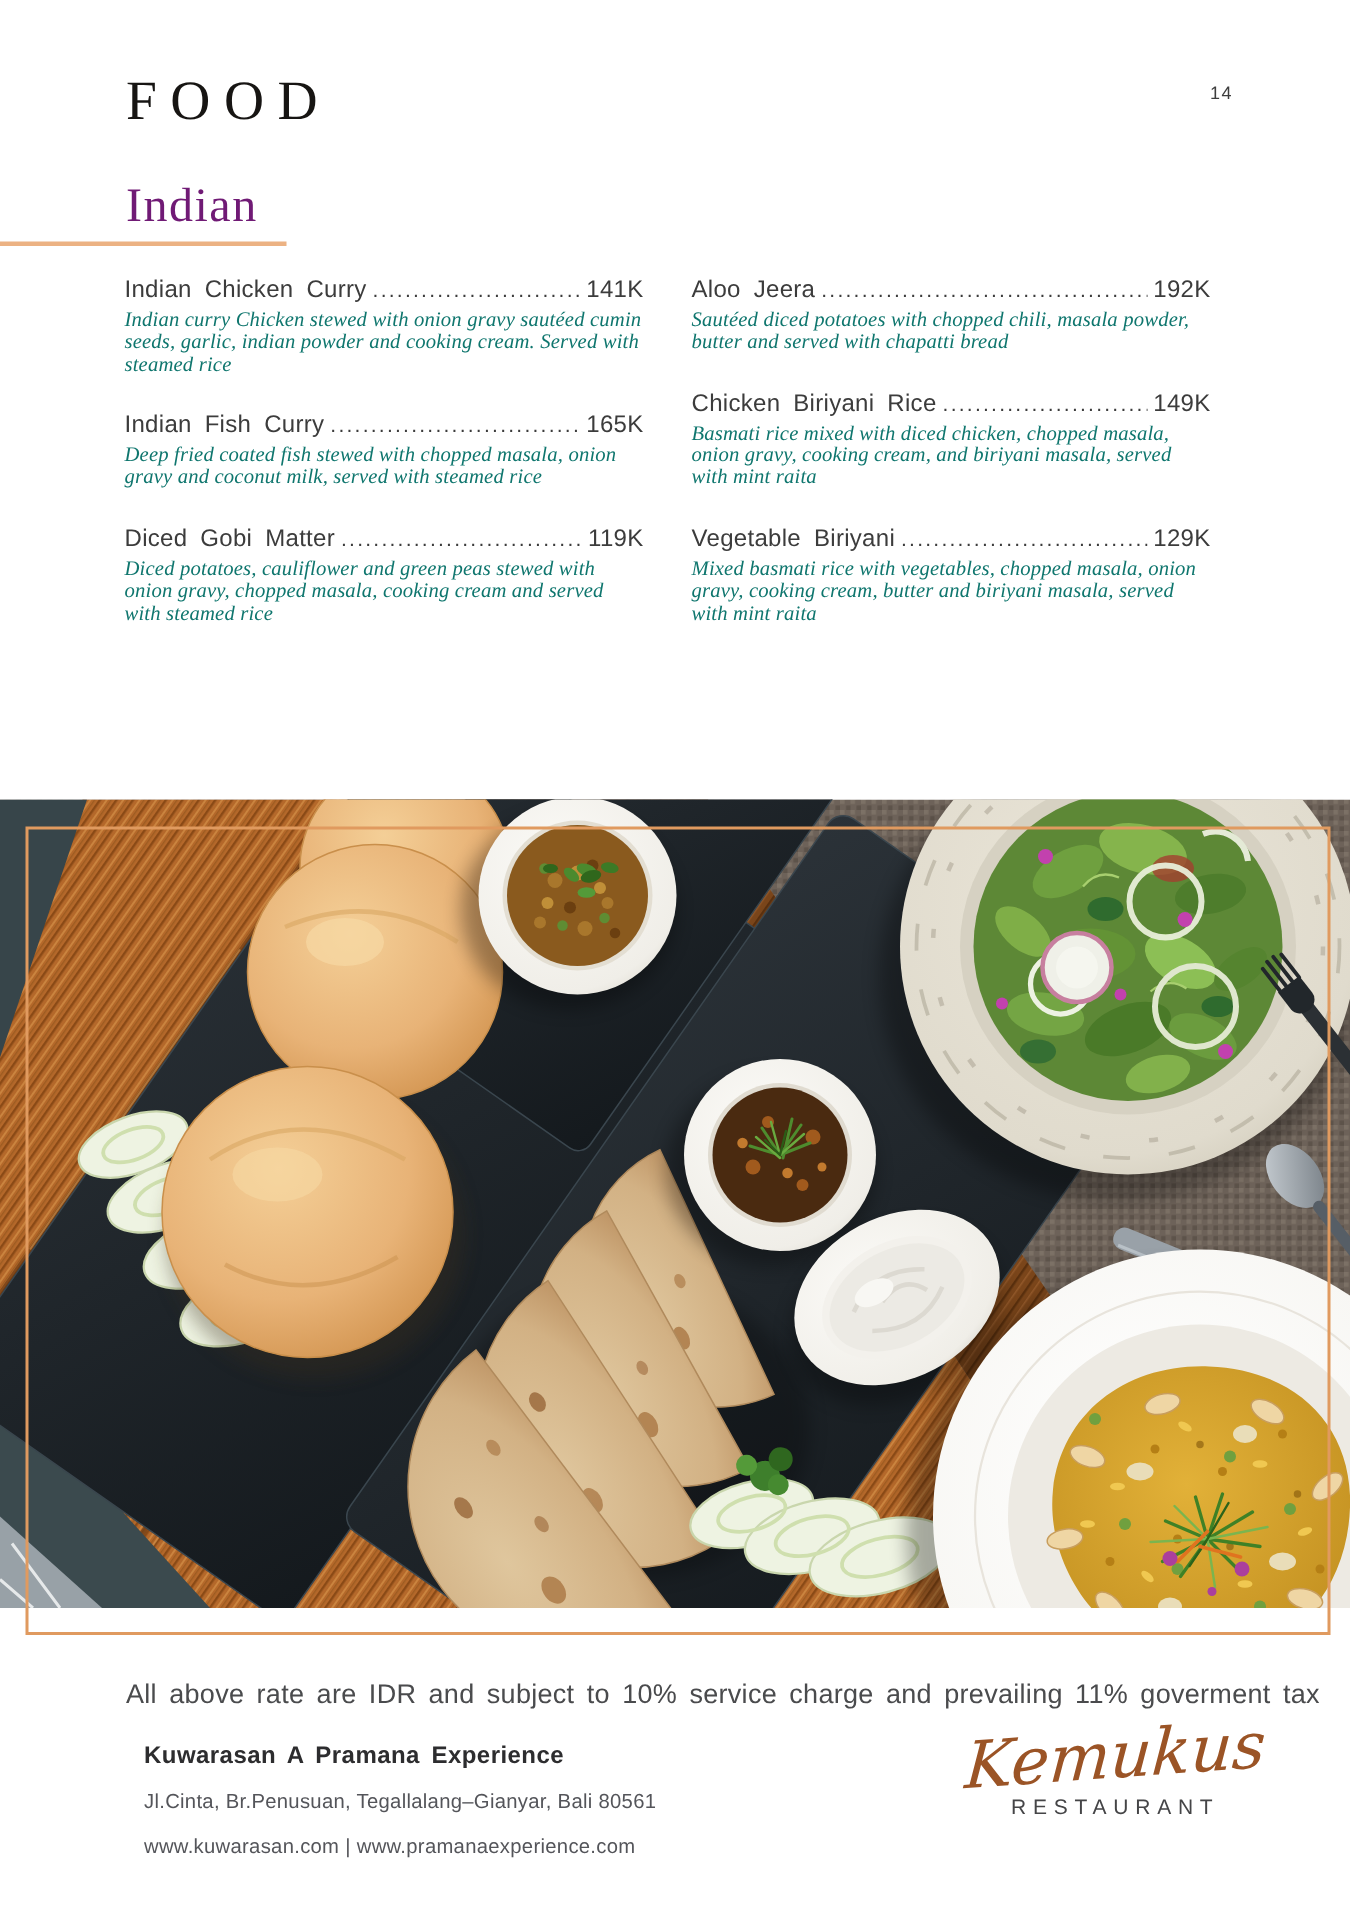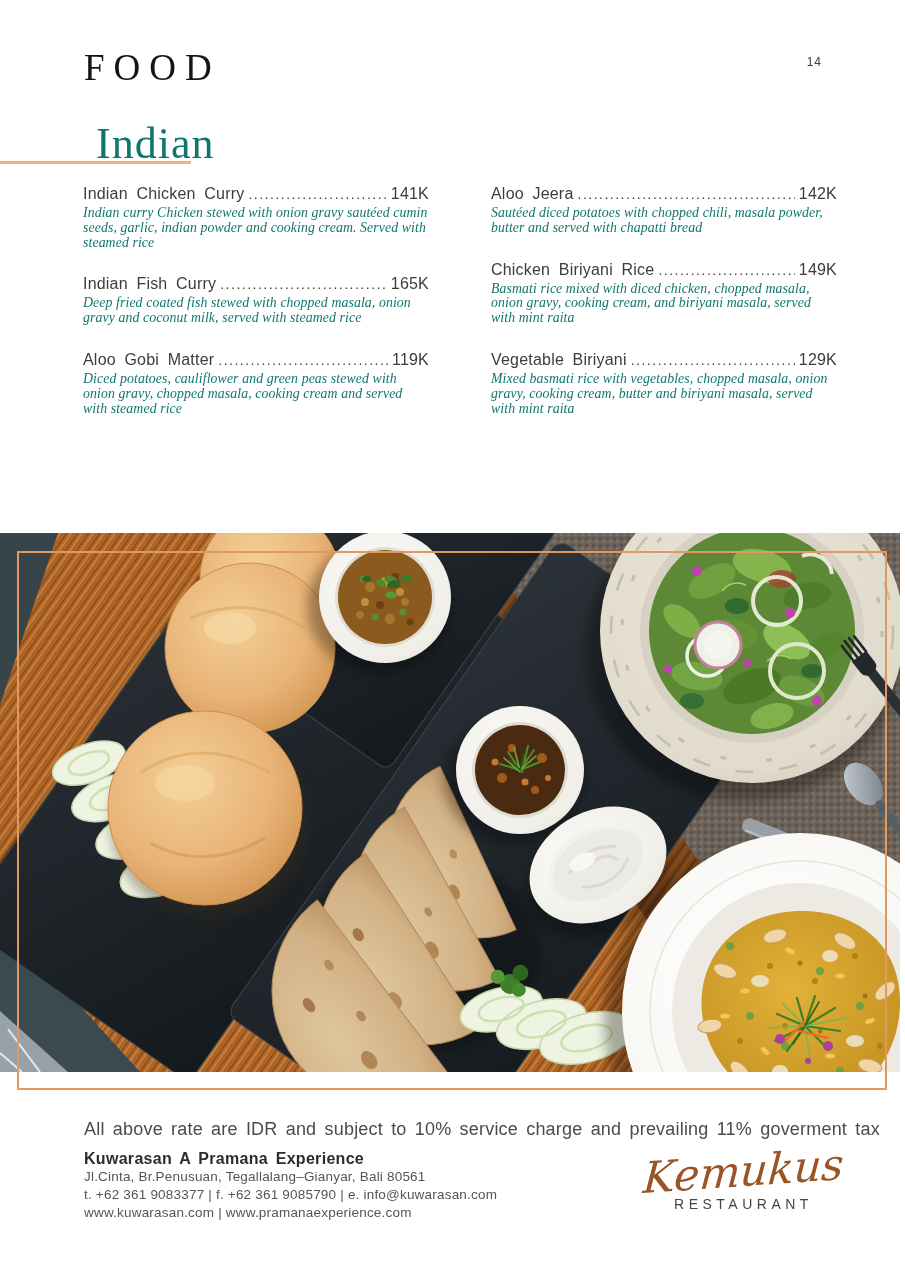--- a/index.html
+++ b/index.html
@@ -4,25 +4,25 @@
 <style>
   html,body { margin:0; padding:0; background:#ffffff; }
   .page { position:relative; width:900px; height:1280px; background:#ffffff; overflow:hidden;
           font-family:"Liberation Sans", sans-serif; }
 
   .food-title { position:absolute; left:84px; top:46px; font-family:"Liberation Serif", serif;
                 font-weight:400; font-size:37px; letter-spacing:9px; color:#171513; }
   .page-num   { position:absolute; left:742px; top:55px; width:80px; text-align:right;
                 font-size:12px; color:#3e3e3e; letter-spacing:1px; }
 
-  .section-title { position:absolute; left:96px; top:118px; font-family:"Liberation Serif", serif;
-                   font-size:44px; color:#0f766e; letter-spacing:1px; }
+  .section-title { position:absolute; left:84px; top:118px; font-family:"Liberation Serif", serif;
+                   font-size:32px; color:#701a75; letter-spacing:1px; }
   .section-rule  { position:absolute; left:0; top:161px; width:191px; height:3px; background:#ecb283; }
 
-  .menu-cols { position:absolute; left:83px; top:185px; width:737px; display:flex; gap:62px; }
+  .menu-cols { position:absolute; left:83px; top:185px; width:737px; display:flex; gap:32px; }
   .menu-col  { width:346px; }
   .menu-item { margin-bottom:25px; }
   .item-row  { display:flex; align-items:baseline; font-size:16px; color:#3c3c3c;
                letter-spacing:0.2px; word-spacing:4px; }
   .item-name { white-space:nowrap; }
   .item-leader { flex:1 1 auto; overflow:hidden; white-space:nowrap; font-size:14px;
                  letter-spacing:1.5px; color:#3c3c3c; margin:0 4px; word-spacing:0; }
   .item-price  { white-space:nowrap; }
   .item-desc { margin:3px 0 0; font-family:"Liberation Serif", serif; font-style:italic;
                font-size:13.8px; line-height:14.8px; color:#0f766e; letter-spacing:0.1px; }
@@ -31,21 +31,21 @@
   .photo svg { display:block; width:100%; height:100%; }
   .photo-frame { position:absolute; left:17px; top:551px; width:870px; height:539px;
                  border:2px solid #e09a5f; box-sizing:border-box; pointer-events:none; }
 
   .disclaimer { position:absolute; left:84px; top:1119px; font-size:18px; color:#4a4b4d;
                 letter-spacing:0.2px; word-spacing:3px; }
   .contact { position:absolute; left:84px; top:1150px; color:#54555a; font-size:13.5px;
              line-height:18px; letter-spacing:0.2px; }
   .company { font-size:16px; font-weight:bold; color:#2d2d2f; letter-spacing:0.3px;
              word-spacing:3px; margin:0 0 4px 0; }
-  .contact p { margin:0; }
+  .contact p { margin:12px; }
 
   .logo { position:absolute; left:636px; top:1148px; width:215px; text-align:center; }
   .logo-script { font-family:"DejaVu Serif", serif; font-style:italic; font-size:43px;
                  color:#9b5426; transform:rotate(-4deg) skewX(-8deg); line-height:1.1; }
   .logo-sub { margin-top:1px; font-size:14px; letter-spacing:4.5px; color:#454547; }
 </style>
 </head>
 <body>
 
 <div class="page">
@@ -72,35 +72,35 @@
         <div class="item-row">
           <span class="item-name">Indian Fish Curry</span>
           <span class="item-leader">....................................................................................................</span>
           <span class="item-price">165K</span>
         </div>
         <p class="item-desc">Deep fried coated fish stewed with chopped masala, onion gravy and coconut milk, served with steamed rice</p>
       </div>
 
       <div class="menu-item">
         <div class="item-row">
-          <span class="item-name">Aloo Gobi Matter</span>
+          <span class="item-name">Diced Gobi Matter</span>
           <span class="item-leader">....................................................................................................</span>
           <span class="item-price">119K</span>
         </div>
         <p class="item-desc">Diced potatoes, cauliflower and green peas stewed with onion gravy,  chopped masala, cooking cream and served with steamed rice</p>
       </div>
 
     </div>
     <div class="menu-col">
 
       <div class="menu-item">
         <div class="item-row">
           <span class="item-name">Aloo Jeera</span>
           <span class="item-leader">....................................................................................................</span>
-          <span class="item-price">142K</span>
+          <span class="item-price">192K</span>
         </div>
         <p class="item-desc">Sautéed diced potatoes with chopped chili, masala powder, butter and served with chapatti bread</p>
       </div>
 
       <div class="menu-item">
         <div class="item-row">
           <span class="item-name">Chicken Biriyani Rice</span>
           <span class="item-leader">....................................................................................................</span>
           <span class="item-price">149K</span>
         </div>
@@ -505,21 +505,20 @@
   </svg>
   </div>
 
   <div class="photo-frame"></div>
 
   <div class="disclaimer">All above rate are IDR and subject to 10% service charge and prevailing 11% goverment tax</div>
 
   <div class="contact">
     <p class="company">Kuwarasan A Pramana Experience</p>
     <p>Jl.Cinta, Br.Penusuan, Tegallalang–Gianyar, Bali 80561</p>
-    <p>t. +62 361 9083377 | f. +62 361 9085790 | e. info@kuwarasan.com</p>
     <p>www.kuwarasan.com | www.pramanaexperience.com</p>
   </div>
 
   <div class="logo">
     <div class="logo-script">Kemukus</div>
     <div class="logo-sub">RESTAURANT</div>
   </div>
 
 </div>
 

